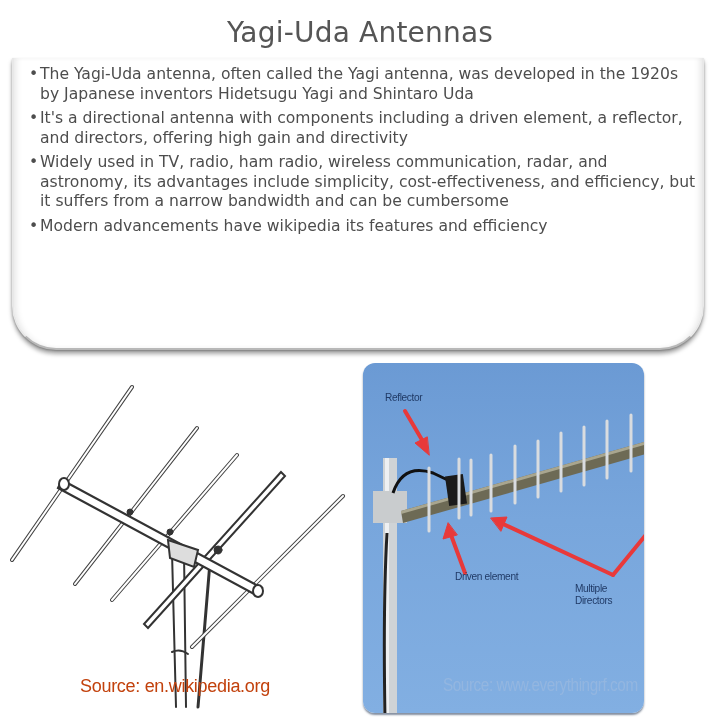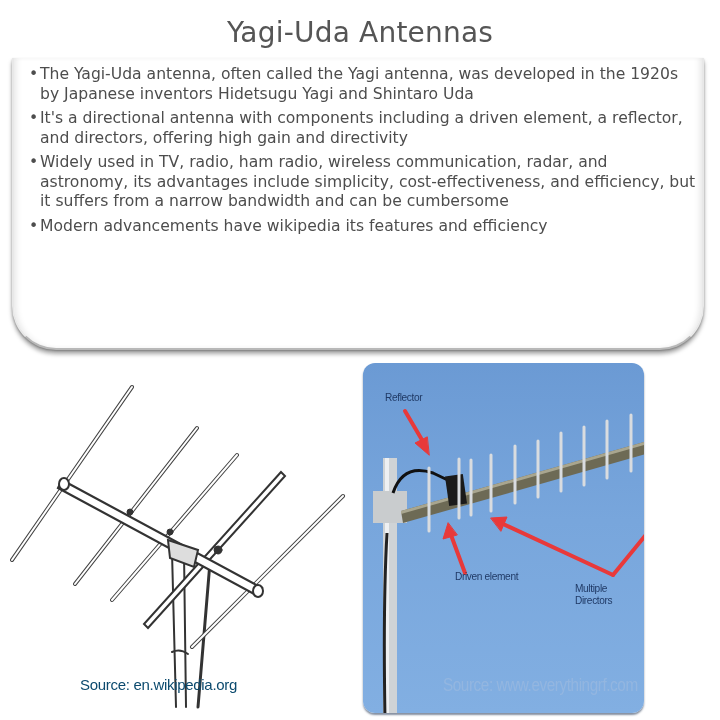--- a/index.html
+++ b/index.html
@@ -34,21 +34,21 @@
   .bullets li .dot {
     position: absolute; left: 3px; top: 0;
   }
   
   .drawing {
     position: absolute; left: 0; top: 362px; width: 355px; height: 355px;
   }
   .src-left {
     position: absolute; left: 80px; top: 676px; width: 200px;
     font-family: "Liberation Sans", sans-serif;
-    font-size: 15px; color: #0c4a6e; letter-spacing: -0.3px;
+    font-size: 18px; color: #c2410c; letter-spacing: -0.3px;
   }
   
   .photo {
     position: absolute; left: 363px; top: 363px; width: 281px; height: 350px;
     border-radius: 12px; overflow: hidden;
     background: linear-gradient(180deg, #6b9ad4 0%, #78a6dc 45%, #82afe2 100%);
     box-shadow: 0 2px 2px rgba(30,50,80,0.55);
   }
   .photo svg { position: absolute; left: 0; top: 0; }
   .lbl {

